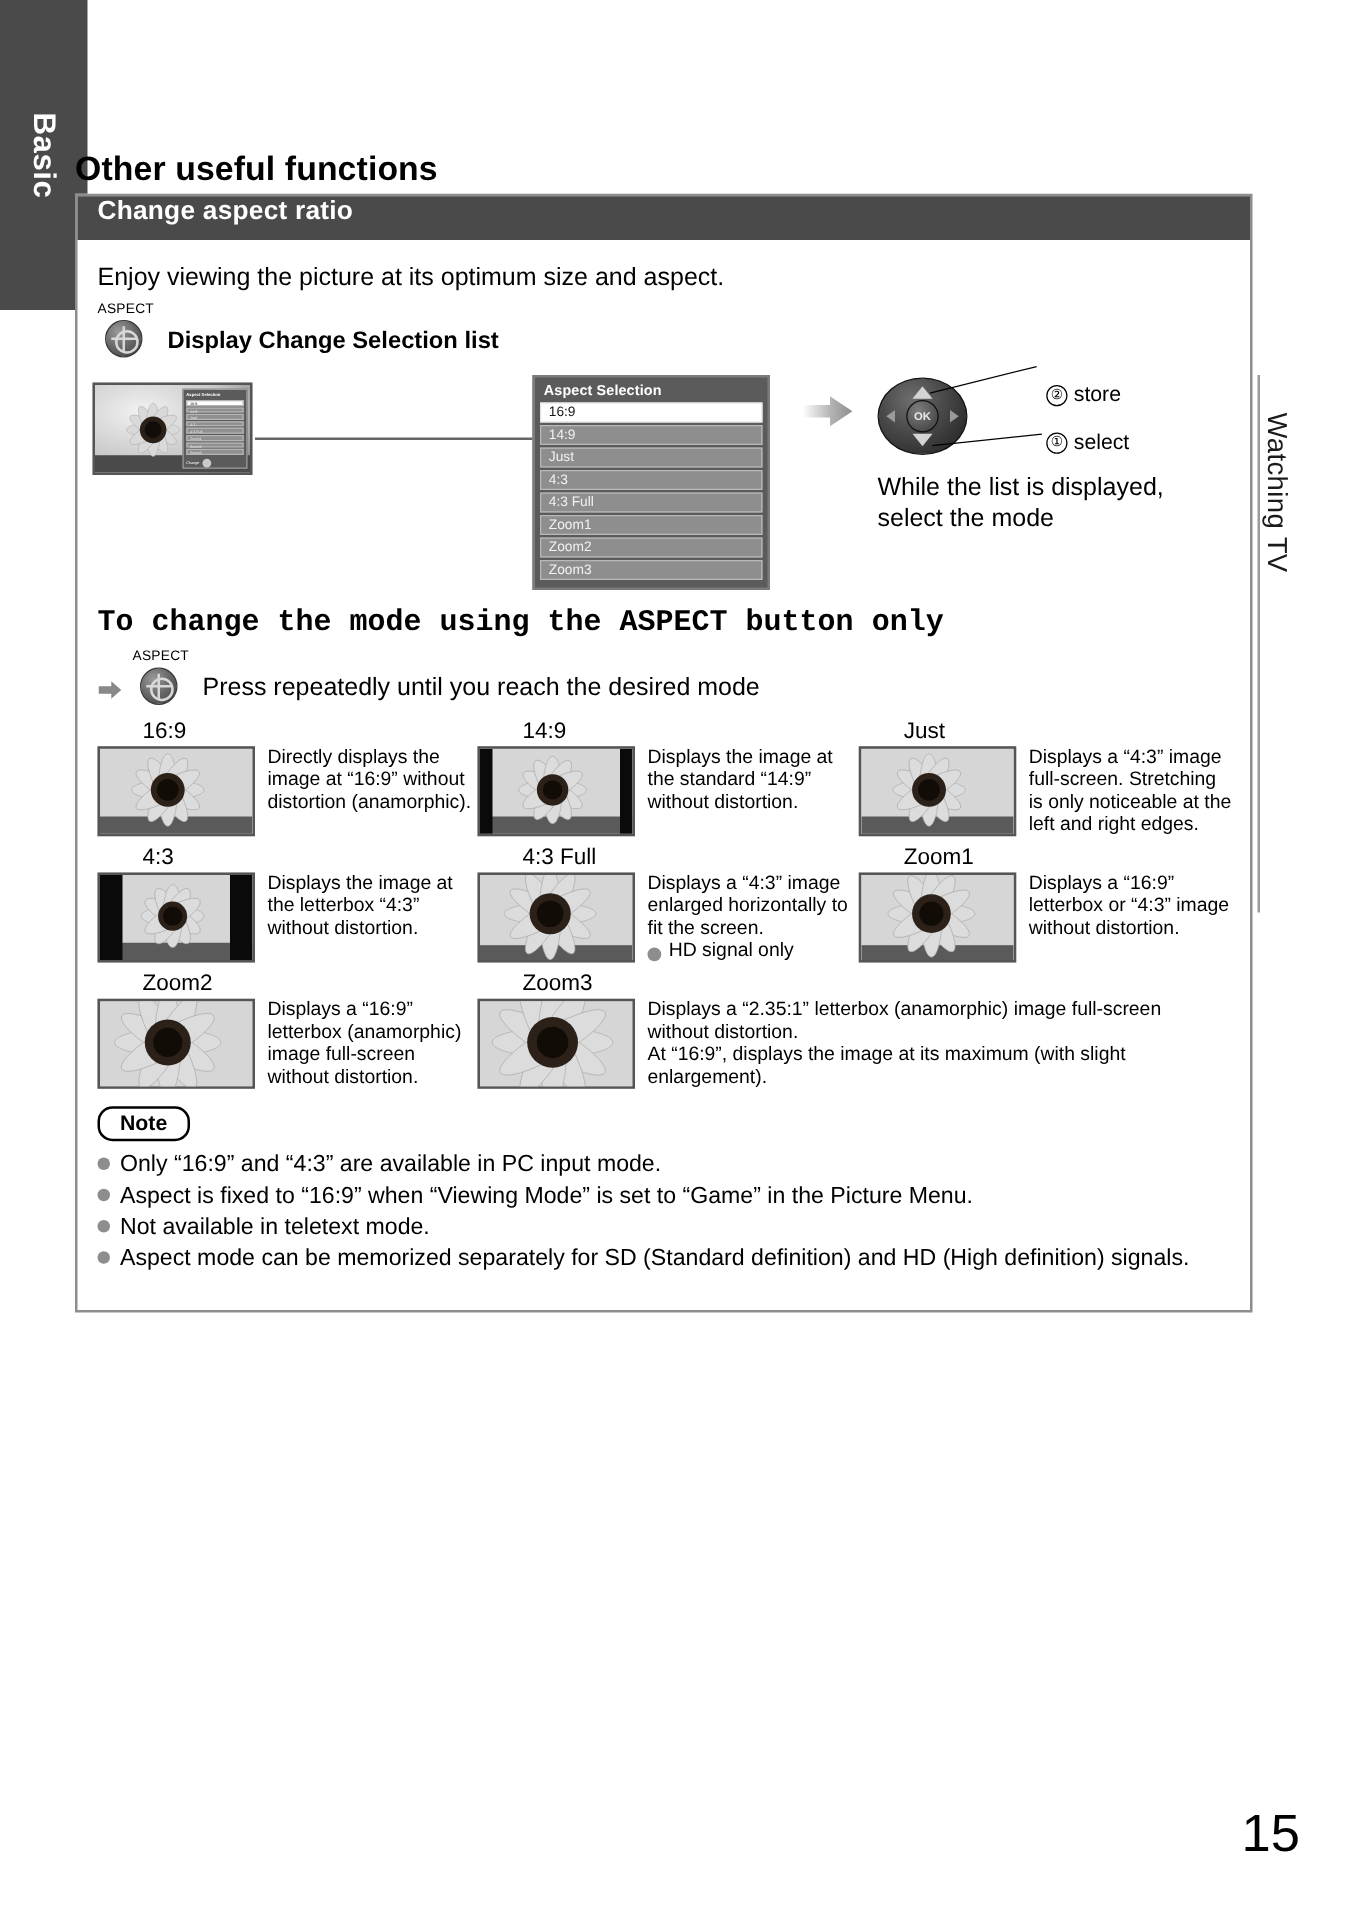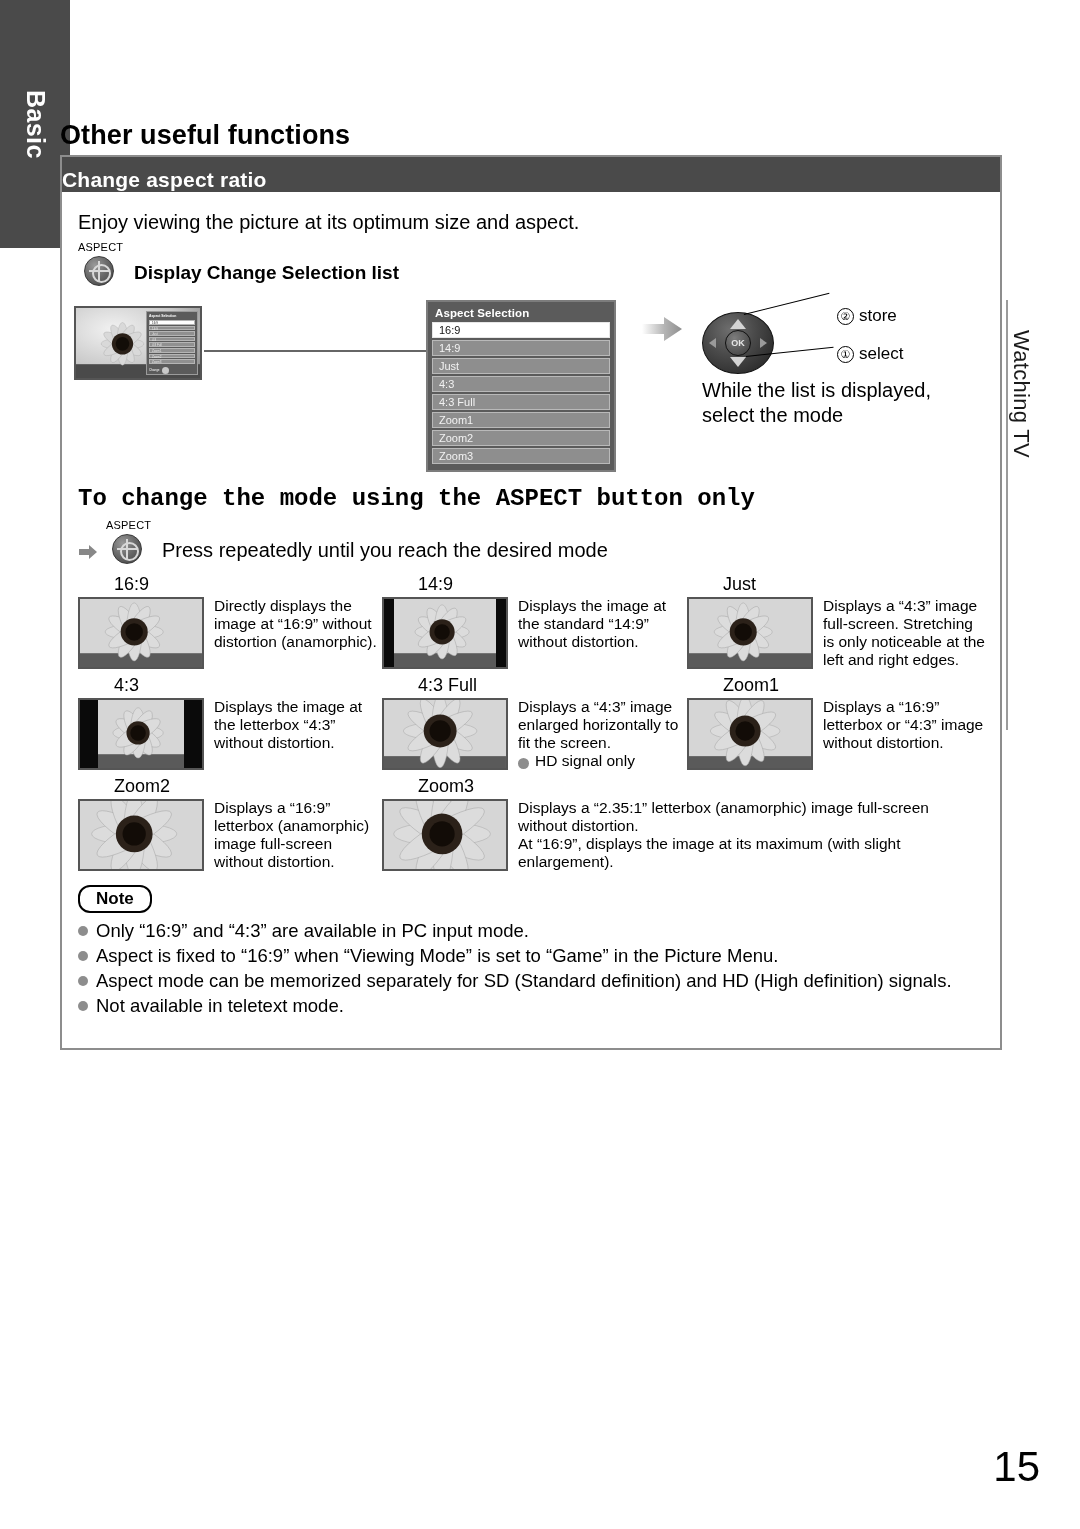--- a/index.html
+++ b/index.html
@@ -34,22 +34,22 @@
     border: 2px solid #8d8d8d;
     background: #fff;
   }
   .box-header {
     height: 35px;
     background: #4a4a4a;
     color: #fff;
     font-size: 21px;
     font-weight: bold;
     display: flex;
-    align-items: flex-end;
-    padding-left: 0;
+    align-items: flex-start;
+    padding-left: 16px;
     letter-spacing: .2px;
   }
   .intro-line {
     font-size: 20px;
     padding: 19px 0 0 16px;
   }
 
   
   .aspect-btn-row {
     display: flex;
@@ -199,21 +199,21 @@
     position: absolute;
     left: 578px;
     top: 15px;
     width: 44px;
     height: 28px;
   }
 
   .dpad-wrap {
     position: absolute;
     left: 640px;
-    top: 12px;
+    top: 2px;
     width: 80px;
     height: 70px;
   }
   .dpad {
     width: 72px; height: 62px;
     border-radius: 50%;
     background: radial-gradient(circle at 38% 28%, #6e6e6e 0%, #4b4b4b 40%, #1d1d1d 100%);
     position: relative;
     border: 1px solid #121212;
   }
@@ -797,25 +797,25 @@
       <li>
         <span class="bullet"></span>
         <span>Only “16:9” and “4:3” are available in PC input mode.</span>
       </li>
       <li>
         <span class="bullet"></span>
         <span>Aspect is fixed to “16:9” when “Viewing Mode” is set to “Game” in the Picture Menu.</span>
       </li>
       <li>
         <span class="bullet"></span>
-        <span>Aspect mode can be memorized separately for SD (Standard definition) and HD (High definition) signals.</span>
+        <span>Not available in teletext mode.</span>
       </li>
       <li>
         <span class="bullet"></span>
-        <span>Not available in teletext mode.</span>
+        <span>Aspect mode can be memorized separately for SD (Standard definition) and HD (High definition) signals.</span>
       </li>
     </ul>
   </div>
 
 </div>
 
 <div class="side-rule"></div>
 <div class="side-tab-vertical tab-watching">Watching TV</div>
 <div class="tab-basic">
   <span>Basic</span>

